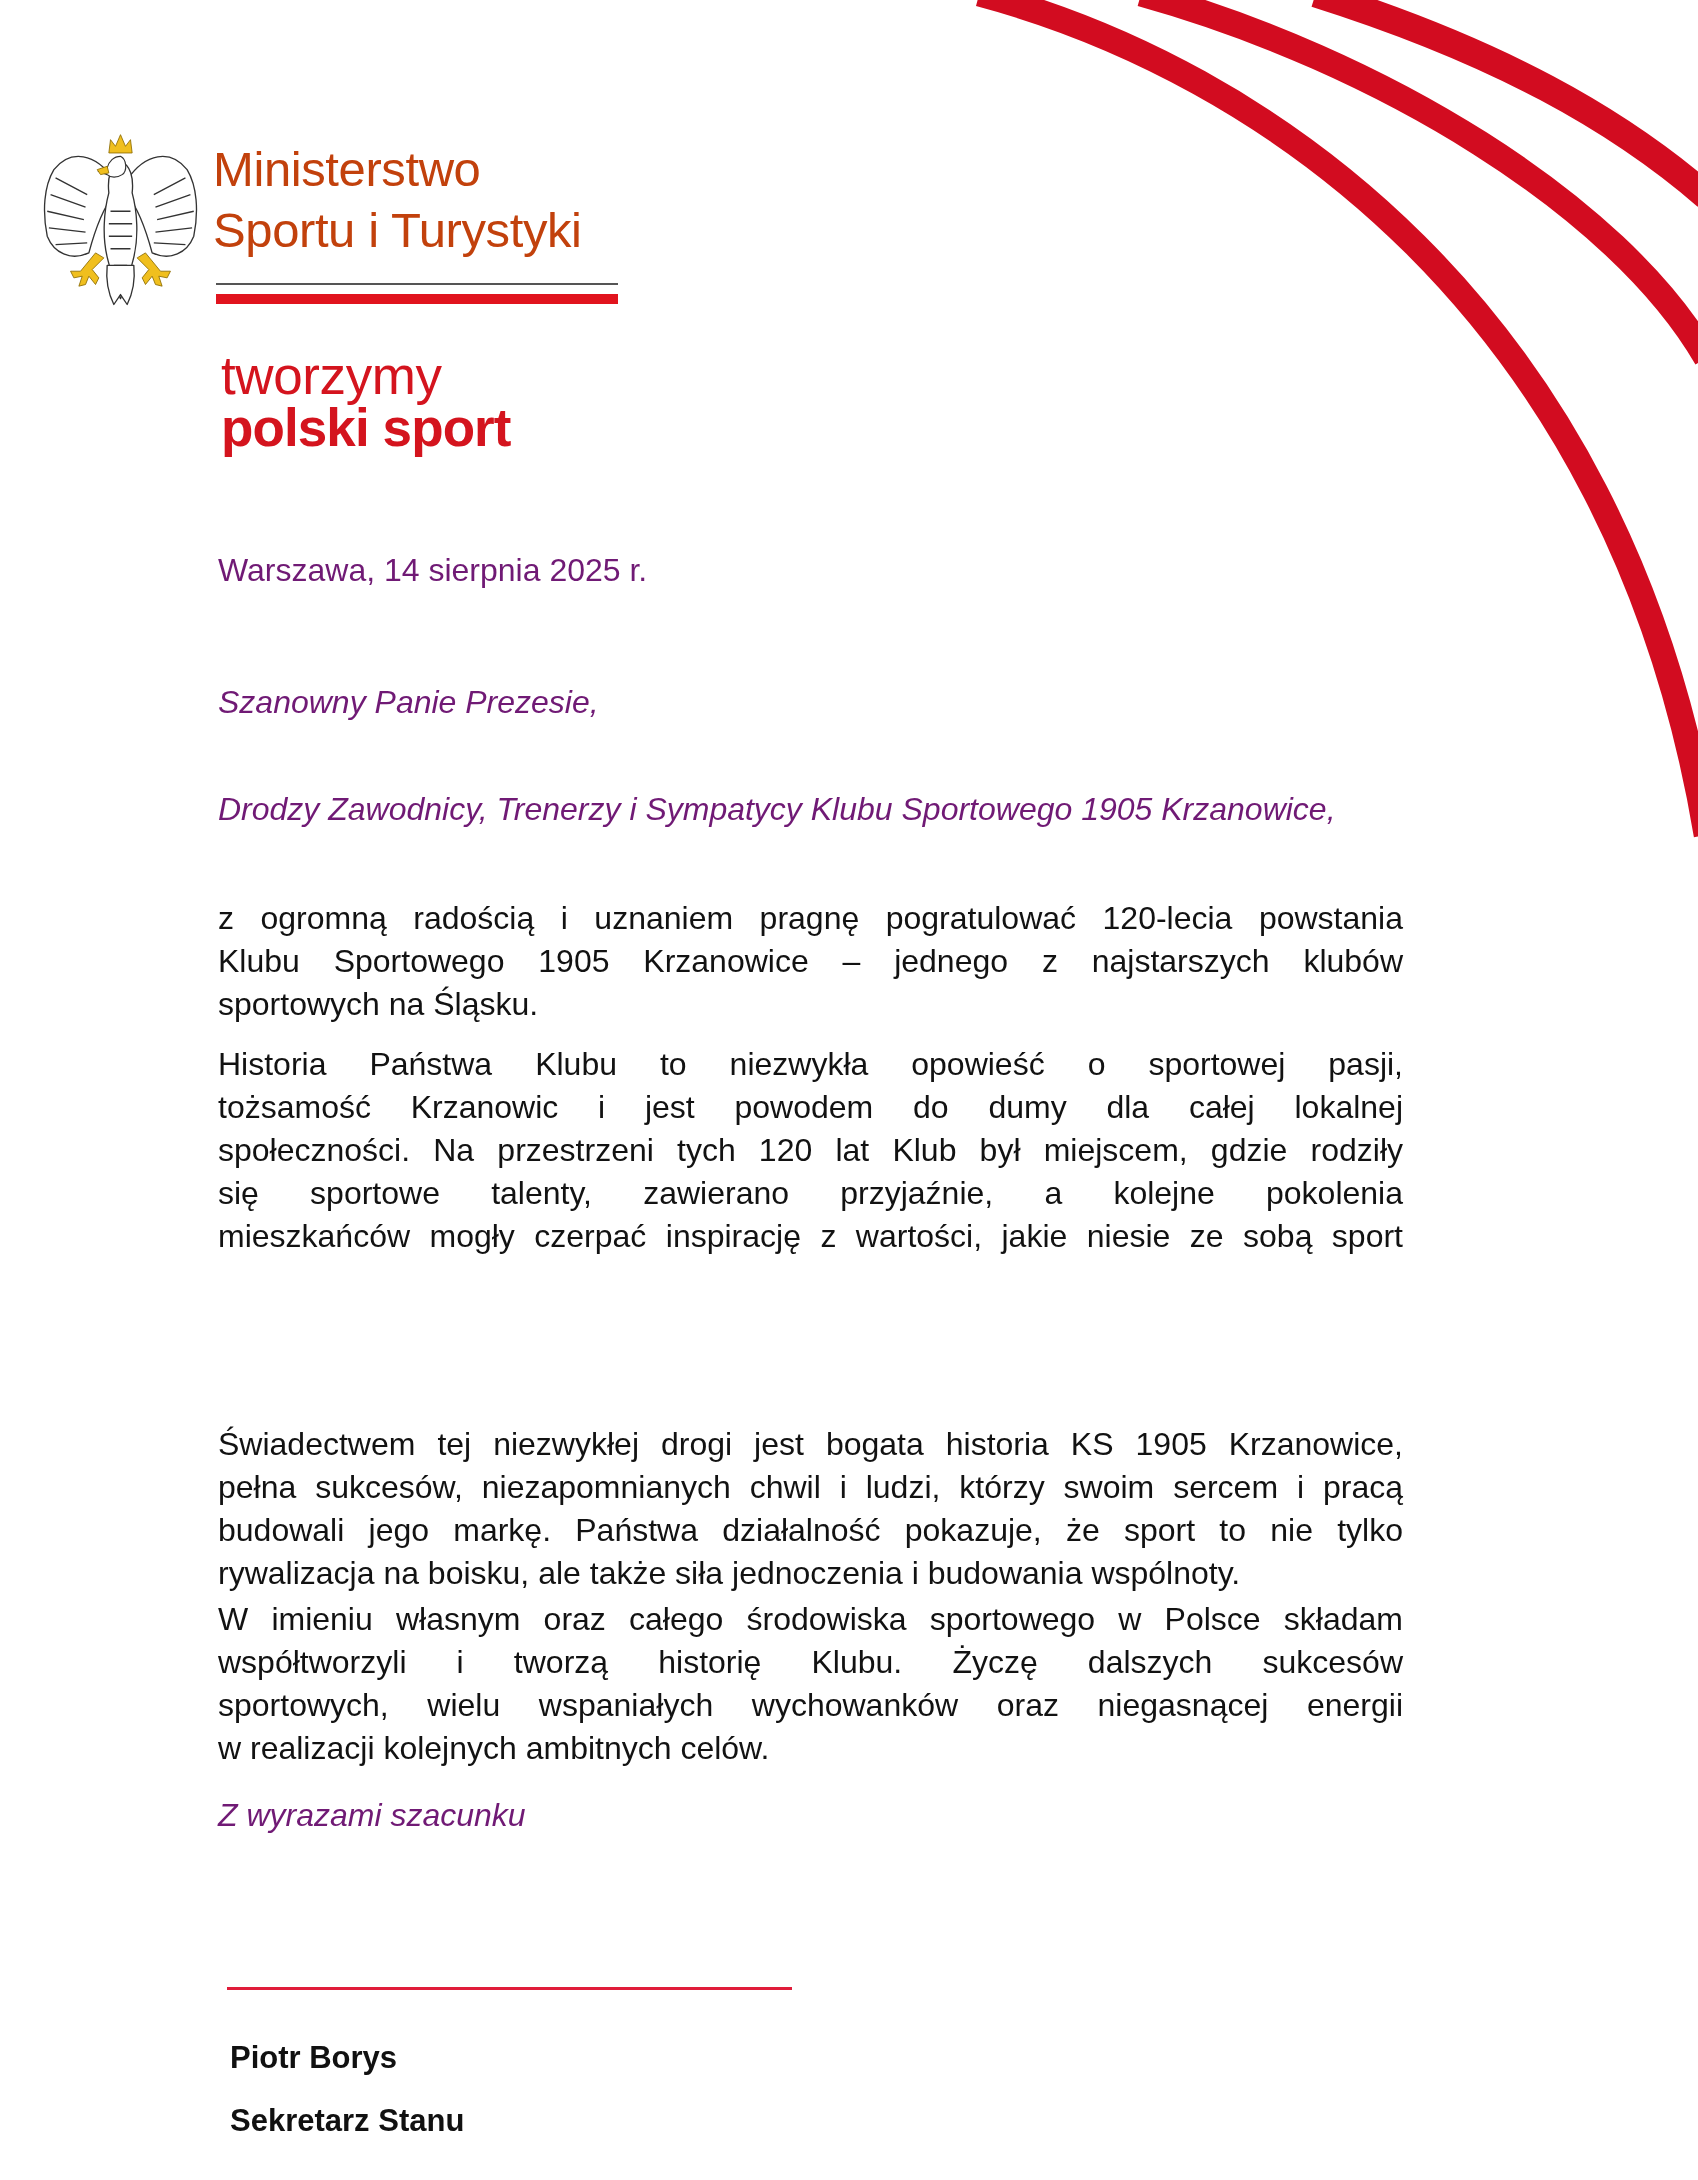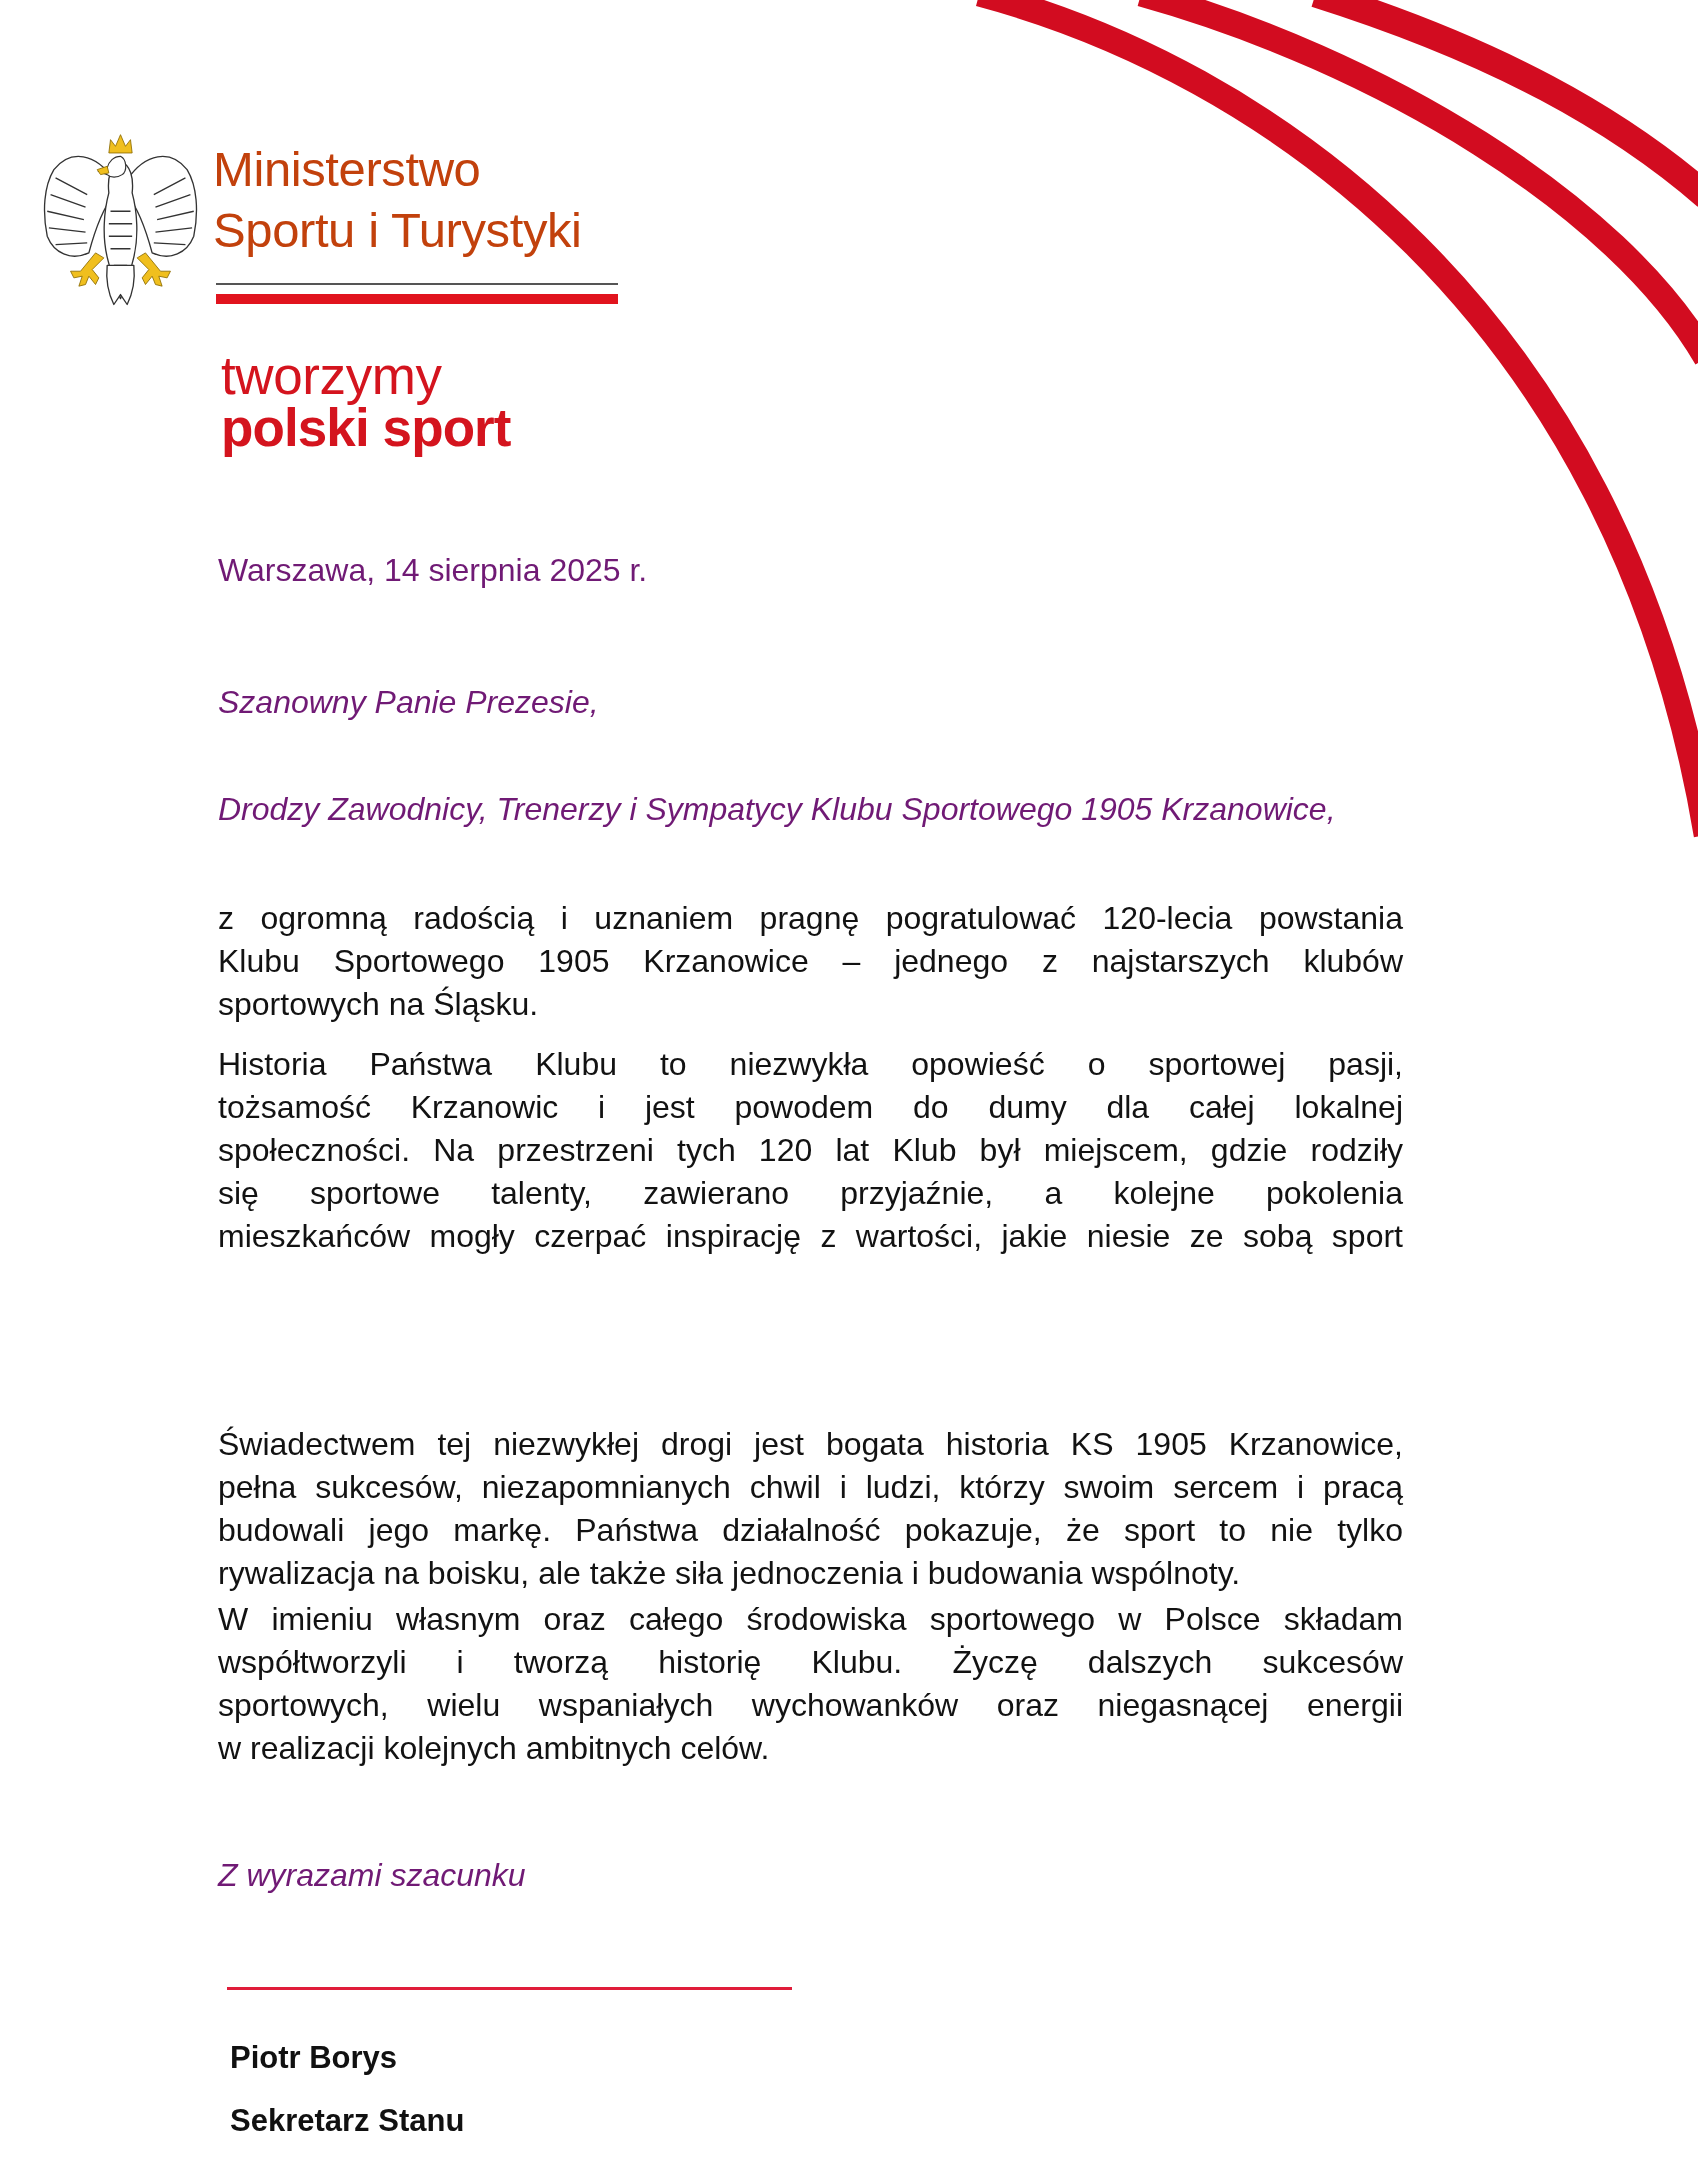--- a/index.html
+++ b/index.html
@@ -102,18 +102,18 @@
   <div class="ln last"><span>rywalizacja na boisku, ale także siła jednoczenia i budowania wspólnoty.</span></div>
 </div>
 
 <div class="abs para" style="top:1598px;">
   <div class="ln"><span>W imieniu własnym oraz całego środowiska sportowego w Polsce składam</span></div>
   <div class="ln"><span>współtworzyli i tworzą historię Klubu. Życzę dalszych sukcesów</span></div>
   <div class="ln"><span>sportowych, wielu wspaniałych wychowanków oraz niegasnącej energii</span></div>
   <div class="ln last"><span>w realizacji kolejnych ambitnych celów.</span></div>
 </div>
 
-<div class="abs txt italic" style="top:1854px;font-style:italic;">Z wyrazami szacunku</div>
+<div class="abs txt italic" style="top:1794px;font-style:italic;">Z wyrazami szacunku</div>
 
 <div class="abs sig-line"></div>
 <div class="abs sig-name">Piotr Borys</div>
 <div class="abs sig-title">Sekretarz Stanu</div>
 
 
 </body></html>

